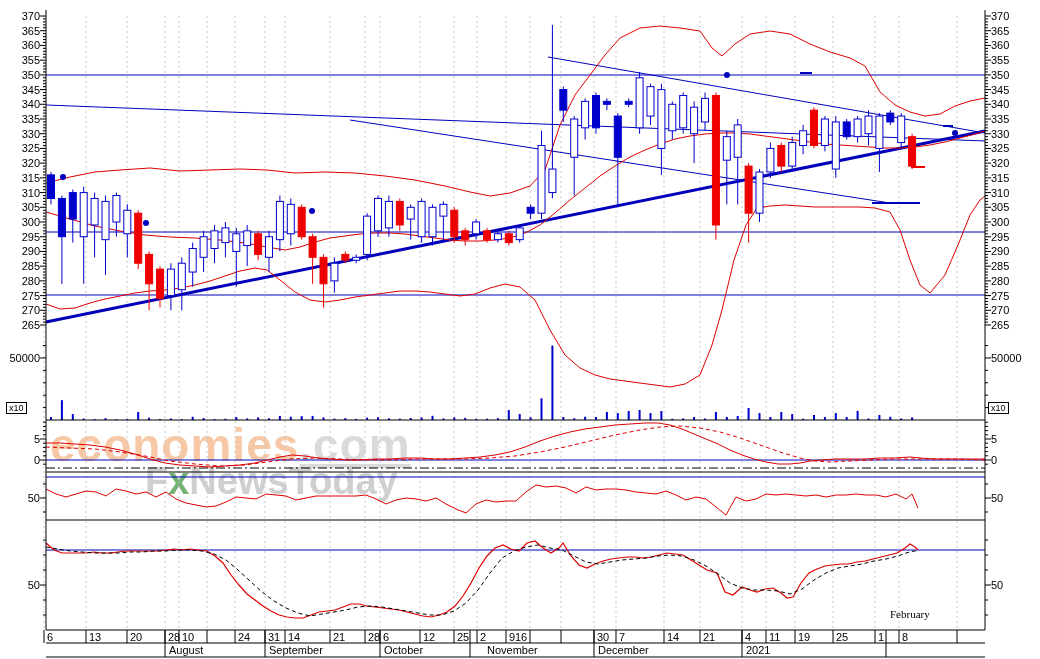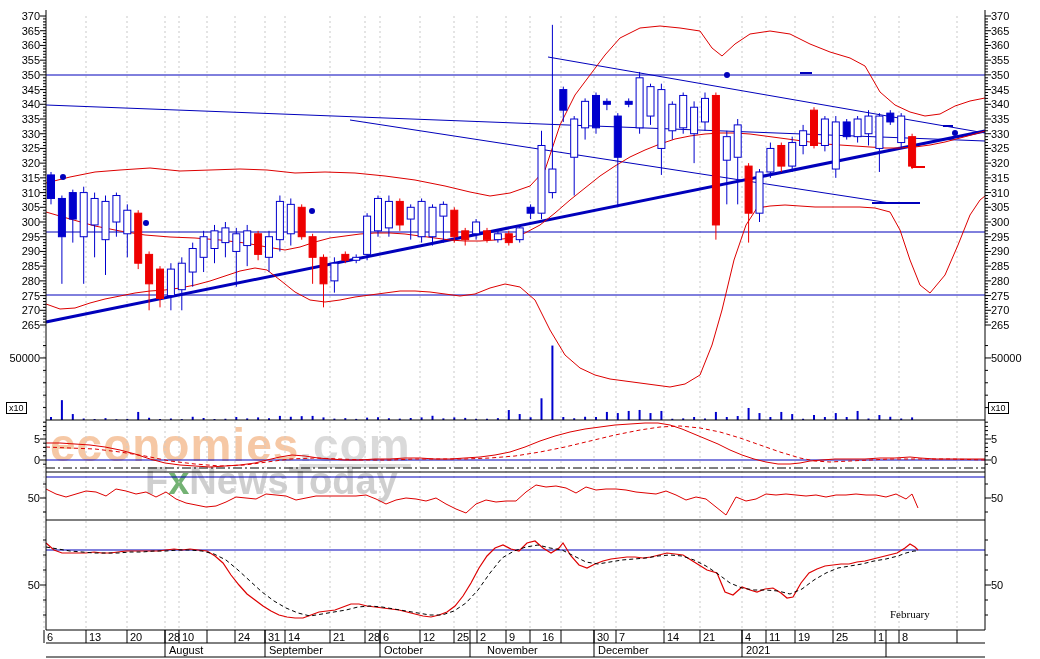--- a/index.html
+++ b/index.html
@@ -704,21 +704,21 @@
     <div class="datecell" style="left: 238px; top: 631px;">24</div>
     <div class="datecell" style="left: 268px; top: 631px;">31</div>
     <div class="datecell" style="left: 288px; top: 631px;">14</div>
     <div class="datecell" style="left: 333px; top: 631px;">21</div>
     <div class="datecell" style="left: 368px; top: 631px;">28</div>
     <div class="datecell" style="left: 383px; top: 631px;">6</div>
     <div class="datecell" style="left: 423px; top: 631px;">12</div>
     <div class="datecell" style="left: 457px; top: 631px;">25</div>
     <div class="datecell" style="left: 480px; top: 631px;">2</div>
     <div class="datecell" style="left: 509px; top: 631px;">9</div>
-    <div class="datecell" style="left: 542px; top: 631px;">16</div>
+    <div class="datecell" style="left: 515px; top: 631px;">16</div>
     <div class="datecell" style="left: 597px; top: 631px;">30</div>
     <div class="datecell" style="left: 619px; top: 631px;">7</div>
     <div class="datecell" style="left: 667px; top: 631px;">14</div>
     <div class="datecell" style="left: 703px; top: 631px;">21</div>
     <div class="datecell" style="left: 745px; top: 631px;">4</div>
     <div class="datecell" style="left: 769px; top: 631px;">11</div>
     <div class="datecell" style="left: 798px; top: 631px;">19</div>
     <div class="datecell" style="left: 836px; top: 631px;">25</div>
     <div class="datecell" style="left: 878px; top: 631px;">1</div>
     <div class="datecell" style="left: 902px; top: 631px;">8</div>

